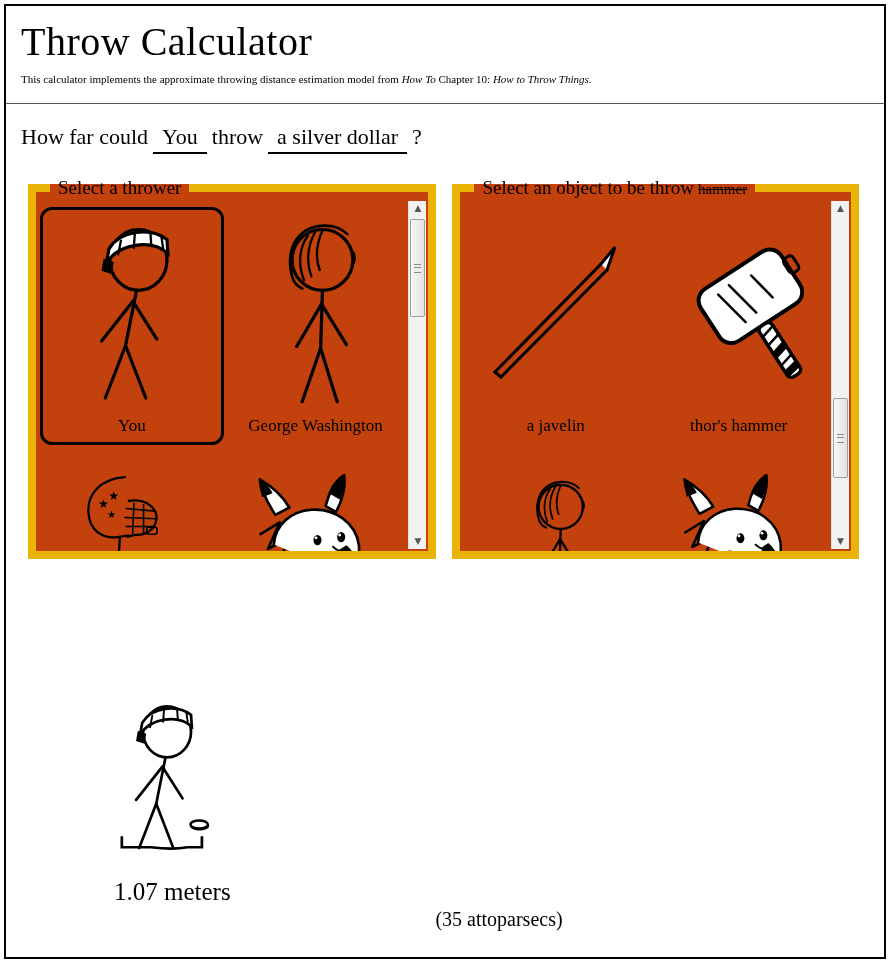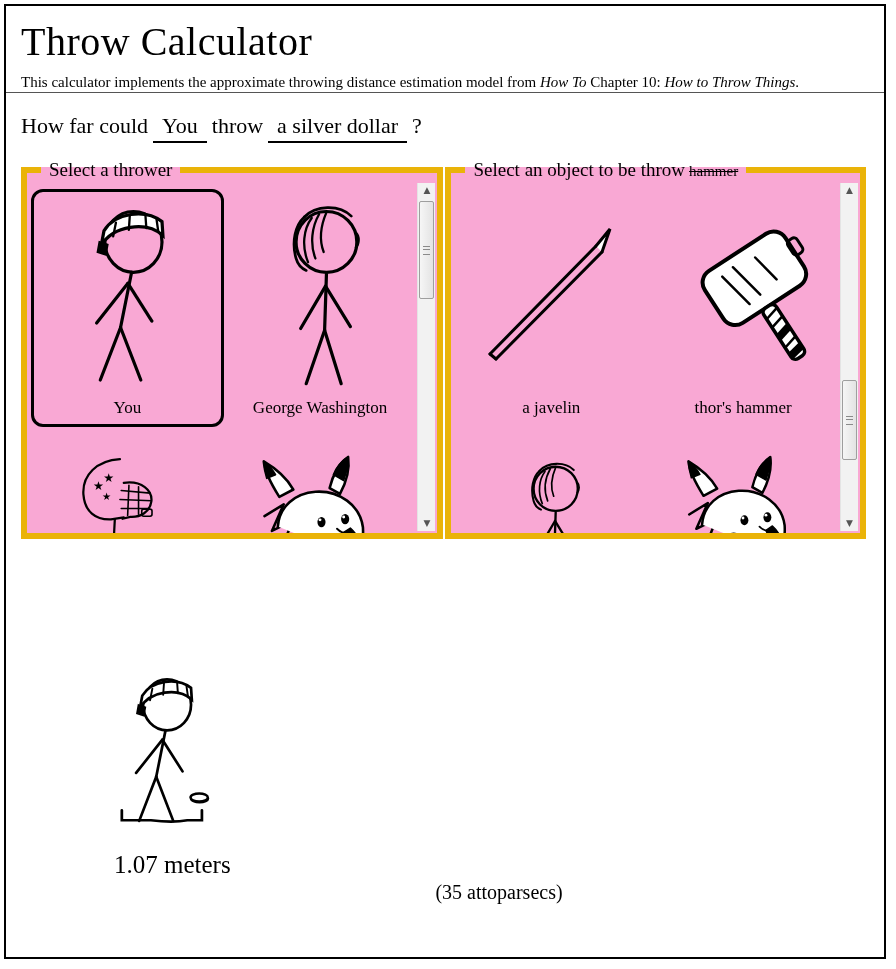--- a/index.html
+++ b/index.html
@@ -20,23 +20,23 @@
     overflow: hidden;
   }
   .content { padding: 0 18px 0 15px; }
   h1.title {
     font-size: 40px;
     font-weight: normal;
     margin: 12px 0 8px 0;
     letter-spacing: 0.5px;
   }
   p.desc {
-    font-size: 15px;
+    font-size: 11px;
     line-height: 1.25;
-    margin: 0 0 0 0;
+    margin: 0 0 16px 0;
     max-width: 862px;
   }
   hr.divider {
     border: none;
     border-top: 1.5px solid #555;
     margin: 0 0 0 -15px;
     width: 886px;
   }
   .question {
     font-size: 22px;
@@ -48,23 +48,23 @@
     padding: 0 9px 2px 9px;
     margin: 0 5px;
     cursor: pointer;
   }
   .panels {
     display: flex;
     gap: 2px;
     align-items: flex-start;
   }
   fieldset.panel {
-    border: 6px solid #eab308;
-    margin: 0; padding: 0;
-    background: #f9a8d4;
+    border: 8px solid #eab308;
+    margin: 7px; padding: 0;
+    background: #c2410c;
     box-sizing: border-box;
   }
   fieldset.panel.left  { width: 433px; }
   fieldset.panel.right { width: 431px; }
   legend.panel-legend {
     font-size: 19px;
     margin-left: 14px;
     padding: 0 8px;
     white-space: nowrap;
   }

